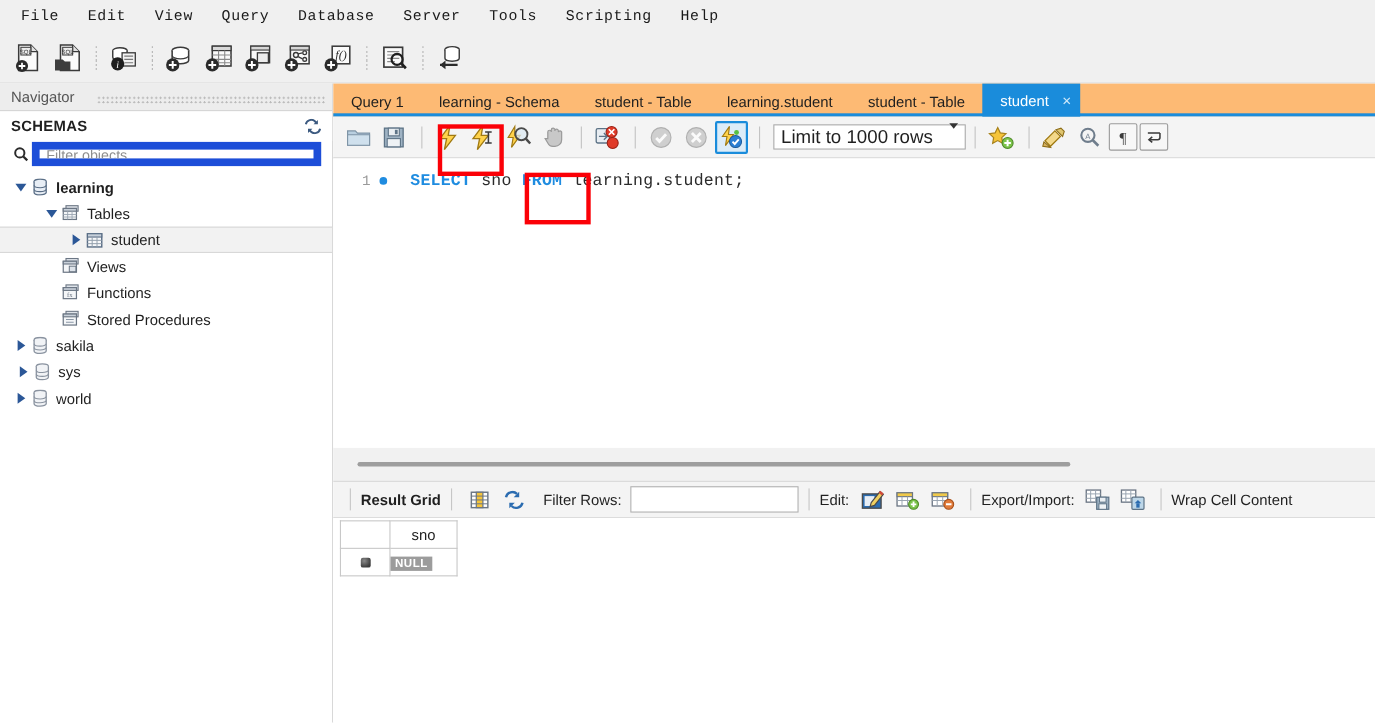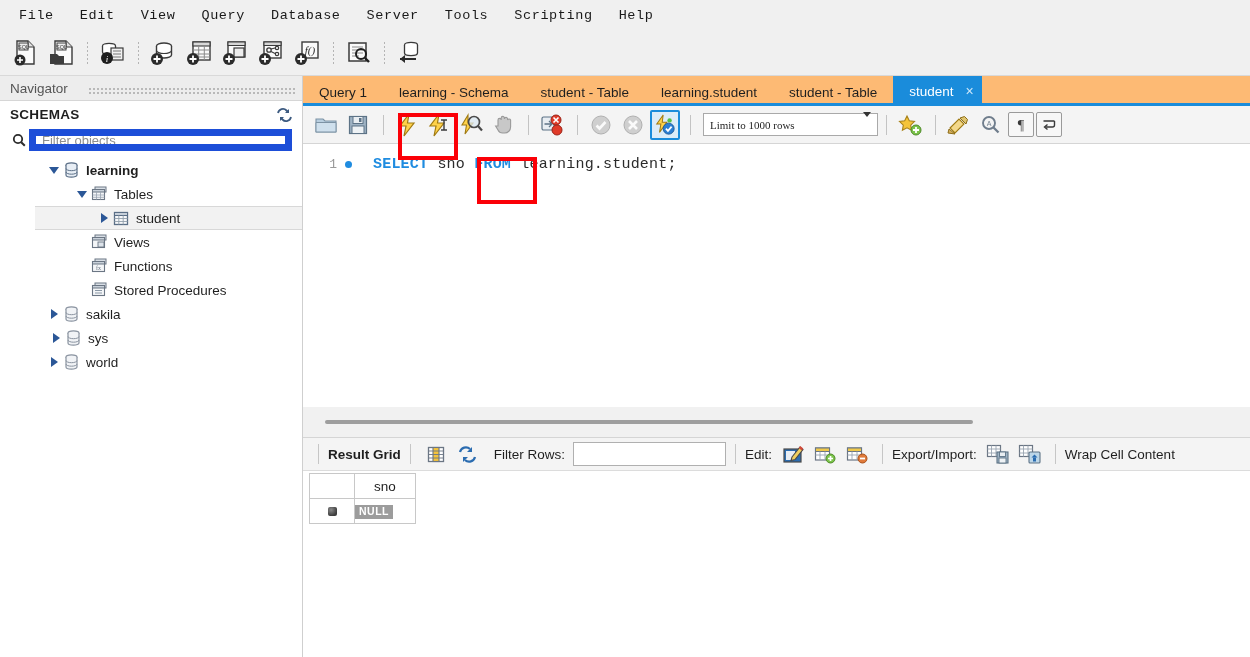--- a/index.html
+++ b/index.html
@@ -68,21 +68,21 @@
   .filterinput{
     flex:1;height:22px;border:7px solid #1d4ed8;background:#fff;
     font-size:13px;color:#8a8a8a;padding:0 6px;box-sizing:border-box;
     line-height:20px;outline:none;font-family:inherit;
   }
   .filterinput::placeholder{color:#8e8e8e;opacity:1;}
 
   .tree{flex:1;overflow:hidden;padding-top:2px;}
   .trow{
     height:24px;display:flex;align-items:center;box-sizing:border-box;
-    white-space:nowrap;font-size:13.5px;color:#1f1f1f;margin-left:35px;
+    white-space:nowrap;font-size:13.5px;color:#1f1f1f;
   }
   .trow.sel{background:#f2f2f2;border-top:1px solid #d8d8d8;border-bottom:1px solid #d8d8d8;}
   .trow .tw{width:14px;display:flex;justify-content:center;align-items:center;flex:0 0 14px;}
   .trow .ic{width:20px;display:flex;justify-content:center;align-items:center;flex:0 0 20px;}
   .trow .tx{padding-left:5px;}
   .trow .tx.b{font-weight:bold;}
   .arrow-r{width:0;height:0;border-left:7px solid #2b5797;border-top:5px solid transparent;border-bottom:5px solid transparent;}
   .arrow-d{width:0;height:0;border-top:7px solid #2b5797;border-left:5px solid transparent;border-right:5px solid transparent;}
 
   
@@ -113,21 +113,21 @@
     position:relative;
   }
   .qb{width:30px;height:30px;display:flex;align-items:center;justify-content:center;margin-right:2px;}
   .qb.framed{border:2px solid #1a8cdb;background:#dcecf8;box-sizing:border-box;border-radius:2px;}
   .qsep{width:1px;height:20px;background:#c3c3c3;margin:0 8px;}
   .limitbox{
     width:175px;height:23px;border:1px solid #a9a9a9;background:#fff;
     display:flex;align-items:center;justify-content:space-between;
     padding:0 6px;box-sizing:border-box;margin-left:4px;
   }
-  .limitbox .lt{font-size:11px;color:#1f1f1f;font-family:Liberation Serif, serif;}
+  .limitbox .lt{font-size:17px;color:#1f1f1f;}
   .caret{width:0;height:0;border-top:5px solid #333;border-left:4px solid transparent;border-right:4px solid transparent;}
   .qb.boxed{border:1px solid #9a9a9a;background:#f7f7f7;width:24px;height:23px;border-radius:2px;}
 
   
   .editor{
     flex:1;background:#ffffff;position:relative;overflow:hidden;min-height:0;
   }
   .codeline{
     display:flex;align-items:center;height:22px;margin-top:9px;
     font-family:"Liberation Mono","DejaVu Sans Mono",monospace;font-size:15px;

